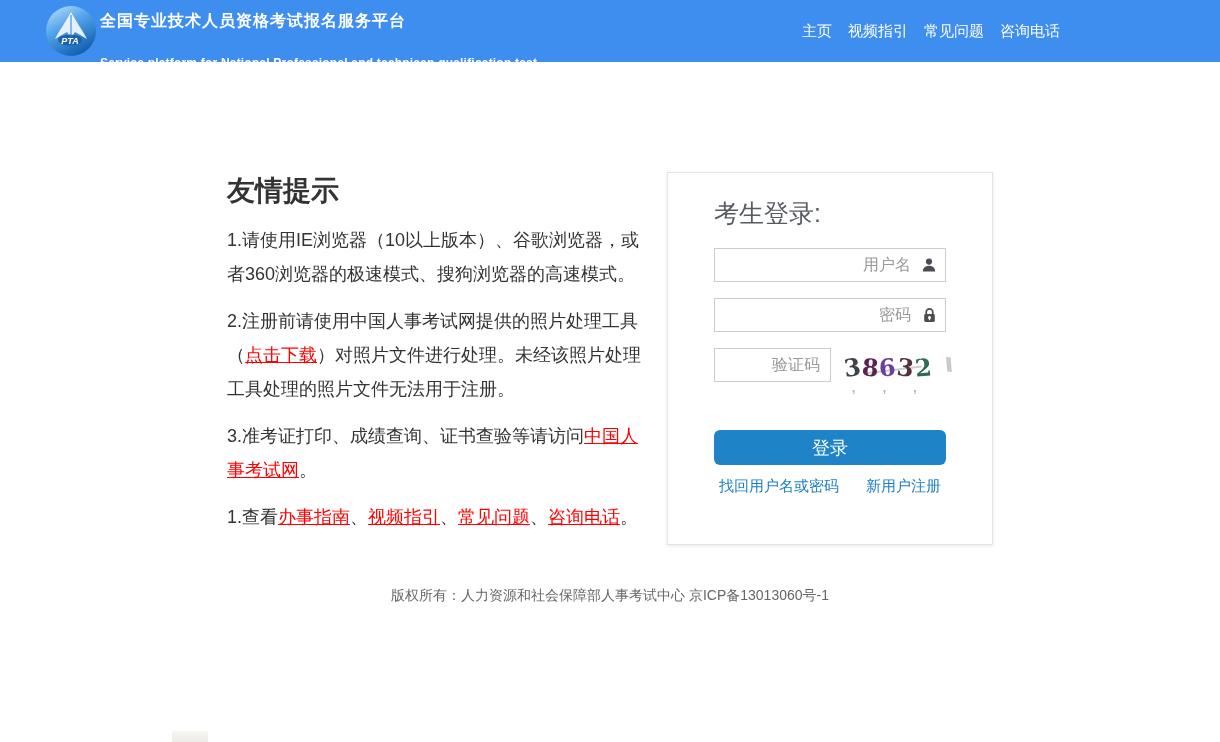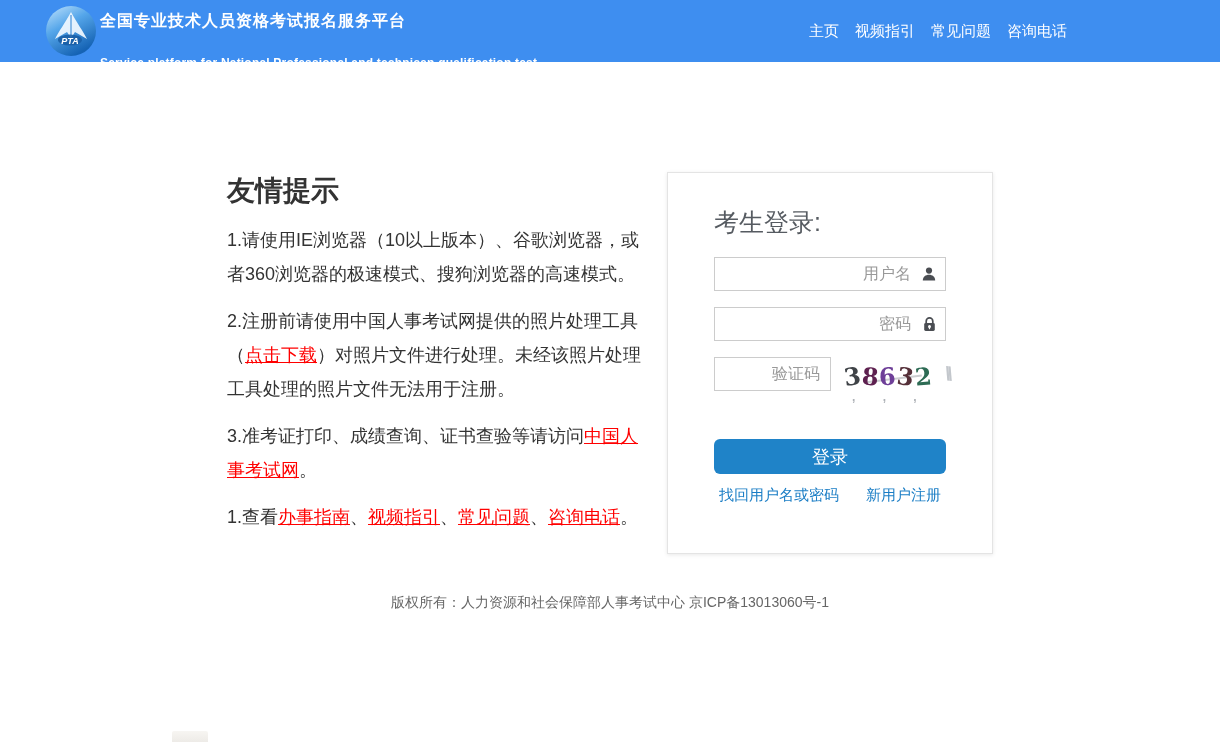--- a/index.html
+++ b/index.html
@@ -26,38 +26,38 @@
     position:absolute;left:45px;top:5px;width:52px;height:52px;cursor:pointer;
   }
   .header-titles{position:absolute;left:100px;top:8px;color:#fff;}
   .header-title{
     font-size:16px;font-weight:bold;letter-spacing:1px;line-height:26px;
   }
   .header-subtitle{
     font-size:12px;font-weight:bold;margin-top:22px;letter-spacing:.2px;
   }
   .header-nav{
-    position:absolute;right:153px;top:0;height:62px;
+    position:absolute;right:160px;top:0;height:62px;
     display:flex;align-items:center;gap:16px;
   }
   .nav-link{color:#fff;font-size:15px;text-decoration:none;cursor:pointer;white-space:nowrap;}
   
   .main{
     width:766px;margin:110px auto 0;
     display:flex;justify-content:space-between;align-items:flex-start;
   }
   .tips{width:426px;}
   .tips-heading{font-size:28px;font-weight:bold;color:#333;margin:0 0 8px;}
   .tip{font-size:18px;color:#333;line-height:34px;margin:13px 0;}
   .red-link{color:var(--link-red);text-decoration:underline;cursor:pointer;}
   
   .login-box{
     width:326px;min-height:359px;background:#fff;
     border:1px solid #e4e4e4;box-shadow:0 1px 4px rgba(0,0,0,.09);
-    padding:33px 46px 48px;
+    padding:24px 46px 48px;
   }
   .login-title{font-size:25px;font-weight:normal;color:#565b61;margin:0 0 18px;}
   .field{position:relative;margin-bottom:16px;}
   .field input{
     width:100%;height:34px;border:1px solid #ccc;background:#fff;
     padding:0 34px 0 12px;font-size:16px;color:#333;outline:none;
     font-family:"Liberation Sans","DejaVu Sans",sans-serif;
     text-align:right;
   }
   .field input::placeholder{color:#999;opacity:1;}

